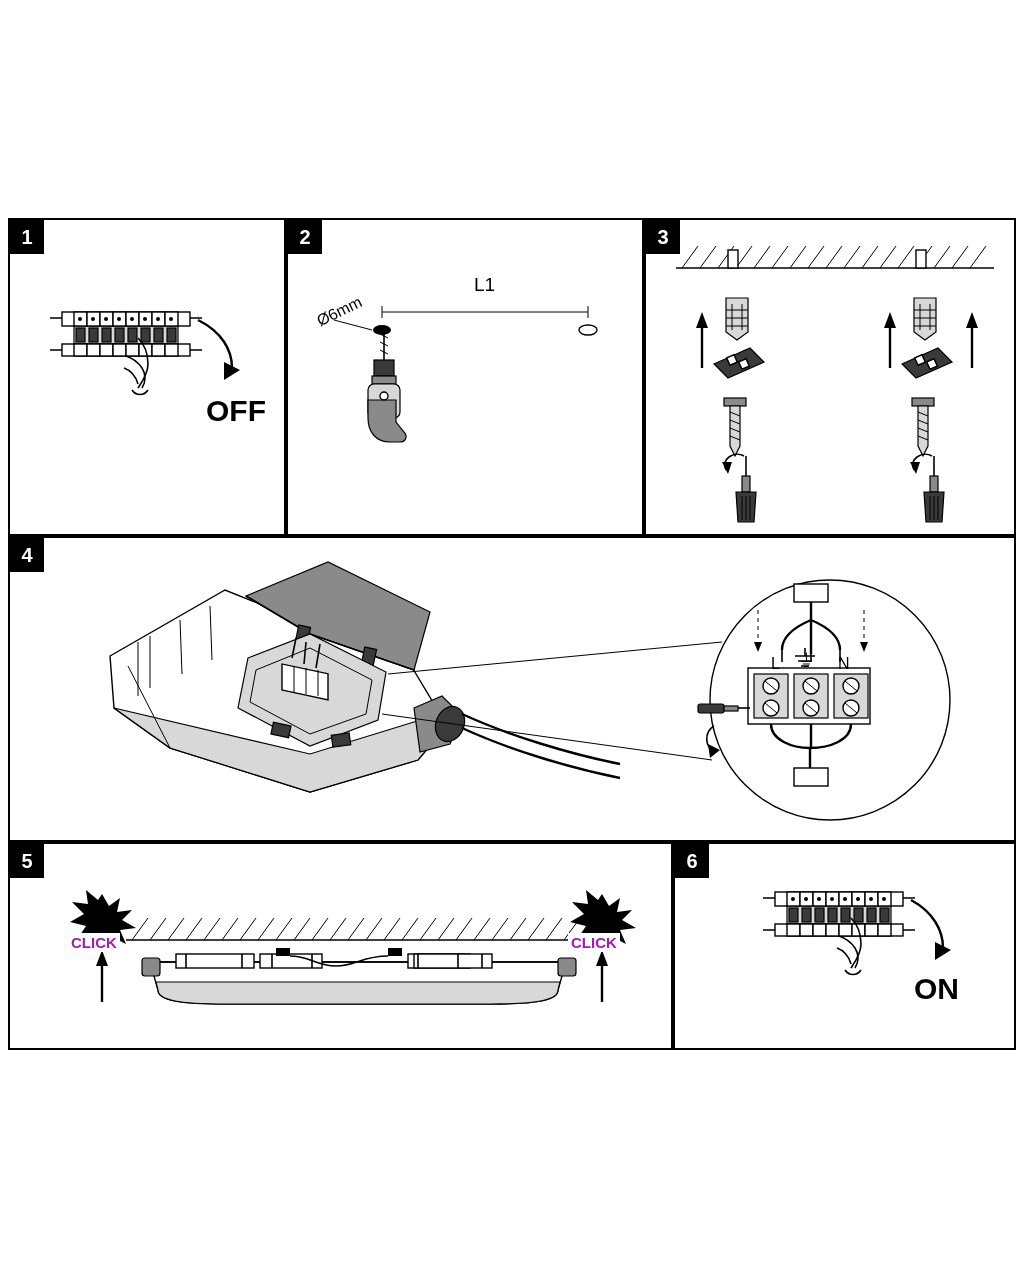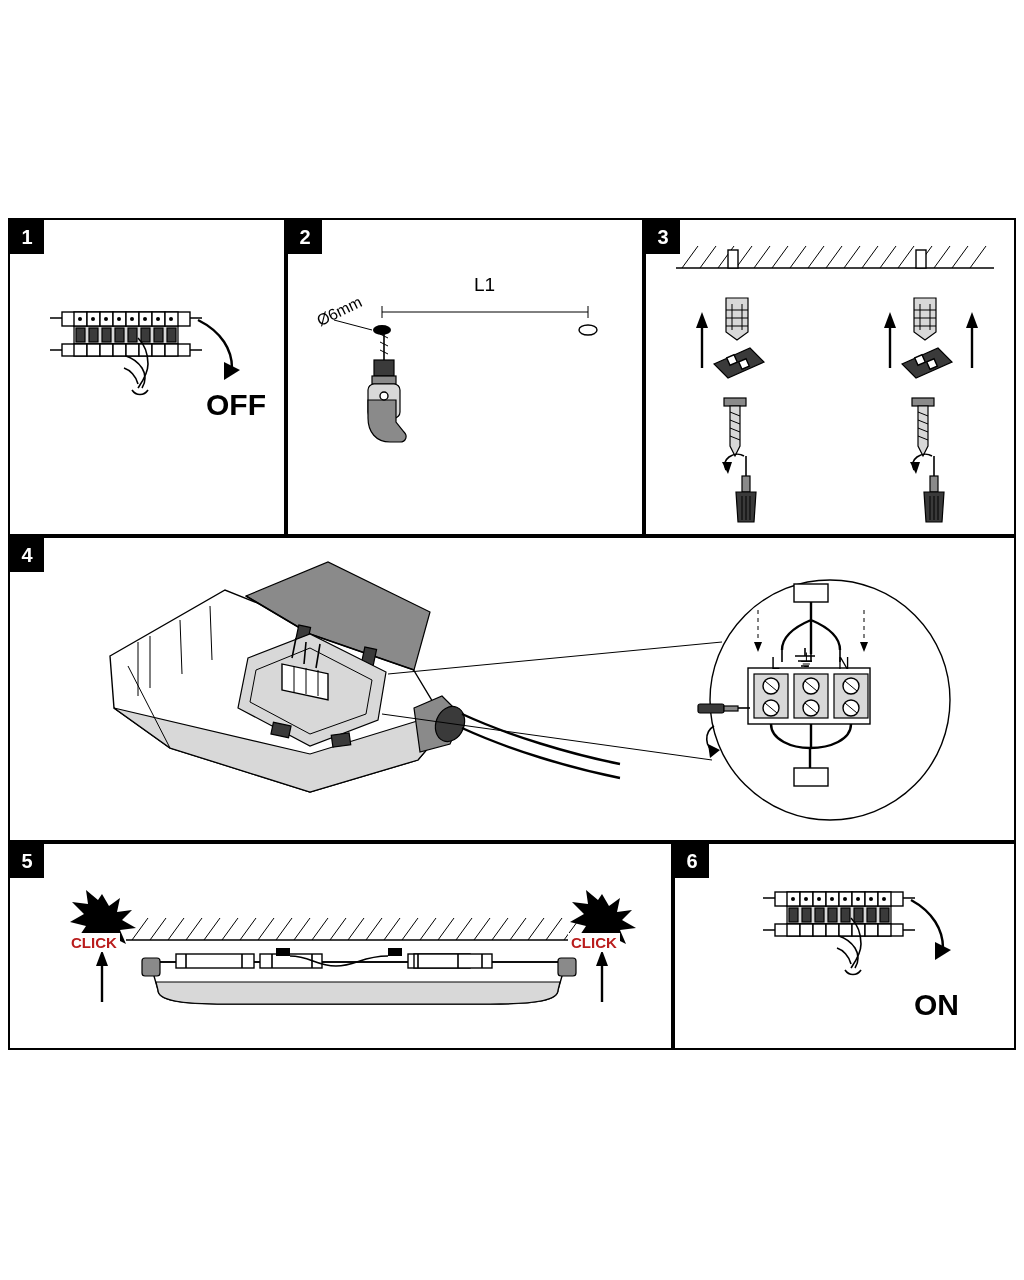--- a/index.html
+++ b/index.html
@@ -8,21 +8,21 @@
 
   .panel{position:absolute;border:2px solid #000;background:#fff;box-sizing:border-box;}
   .step-badge{position:absolute;left:0;top:0;width:34px;height:34px;background:#000;color:#fff;
     font-size:20px;font-weight:bold;display:flex;align-items:center;justify-content:center;}
 
   .lbl{position:absolute;font-weight:bold;}
   .lbl-off{font-size:30px;}
   .lbl-on{font-size:30px;}
   .lbl-l1{font-size:19px;font-weight:normal;}
   .lbl-dia{font-size:16px;font-weight:normal;}
-  .click{position:absolute;font-size:15px;font-weight:bold;color:#b91c1c;z-index:5;}
+  .click{position:absolute;font-size:15px;font-weight:bold;color:#a21caf;z-index:5;}
 
   svg{position:absolute;left:0;top:0;overflow:visible;}
   .ln{fill:none;stroke:#000;stroke-width:1.6;}
   .ln-thin{fill:none;stroke:#000;stroke-width:1;}
   .ln-thick{fill:none;stroke:#000;stroke-width:2.4;}
   .fl-dark{fill:#3a3a3a;stroke:#000;stroke-width:1.2;}
   .fl-mid{fill:#8a8a8a;stroke:#000;stroke-width:1.2;}
   .fl-lt{fill:#d8d8d8;stroke:#000;stroke-width:1.2;}
   .fl-w{fill:#fff;stroke:#000;stroke-width:1.4;}
   .fl-b{fill:#000;stroke:none;}
@@ -91,21 +91,21 @@
         <path class="ln" d="M-14 30 C-8 32 -2 38 0 46"></path>
         <path class="ln" d="M-6 52 C-2 58 6 58 10 52"></path>
       </g>
 
       <g>
         <path class="ln-thick" d="M188 100 C212 112 222 130 222 148"></path>
         <path class="fl-b" d="M214 142 L230 150 L214 160 Z"></path>
       </g>
     </svg>
 
-    <div class="lbl lbl-off" style="left:196px;top:168px;">OFF</div>
+    <div class="lbl lbl-off" style="left:196px;top:174px;">OFF</div>
   </div>
 
   <div class="panel" style="left:286px;top:218px;width:358px;height:318px;">
     <div class="step-badge">2</div>
 
     <svg width="358" height="318" viewBox="0 0 358 318">
 
       <g>
         <path class="ln-thin" d="M94 98 L94 86 M300 98 L300 86"></path>
         <path class="ln-thin" d="M94 92 L300 92"></path>
@@ -469,16 +469,16 @@
         <path class="ln" d="M-14 30 C-8 32 -2 38 0 46"></path>
         <path class="ln" d="M-6 52 C-2 58 6 58 10 52"></path>
       </g>
 
       <g>
         <path class="ln-thick" d="M236 56 C258 68 268 86 268 104"></path>
         <path class="fl-b" d="M260 98 L276 106 L260 116 Z"></path>
       </g>
     </svg>
 
-    <div class="lbl lbl-on" style="left:239px;top:128px;margin-top:16px;">ON</div>
+    <div class="lbl lbl-on" style="left:239px;top:128px;">ON</div>
   </div>
 
 </div>
 
 </body></html>

